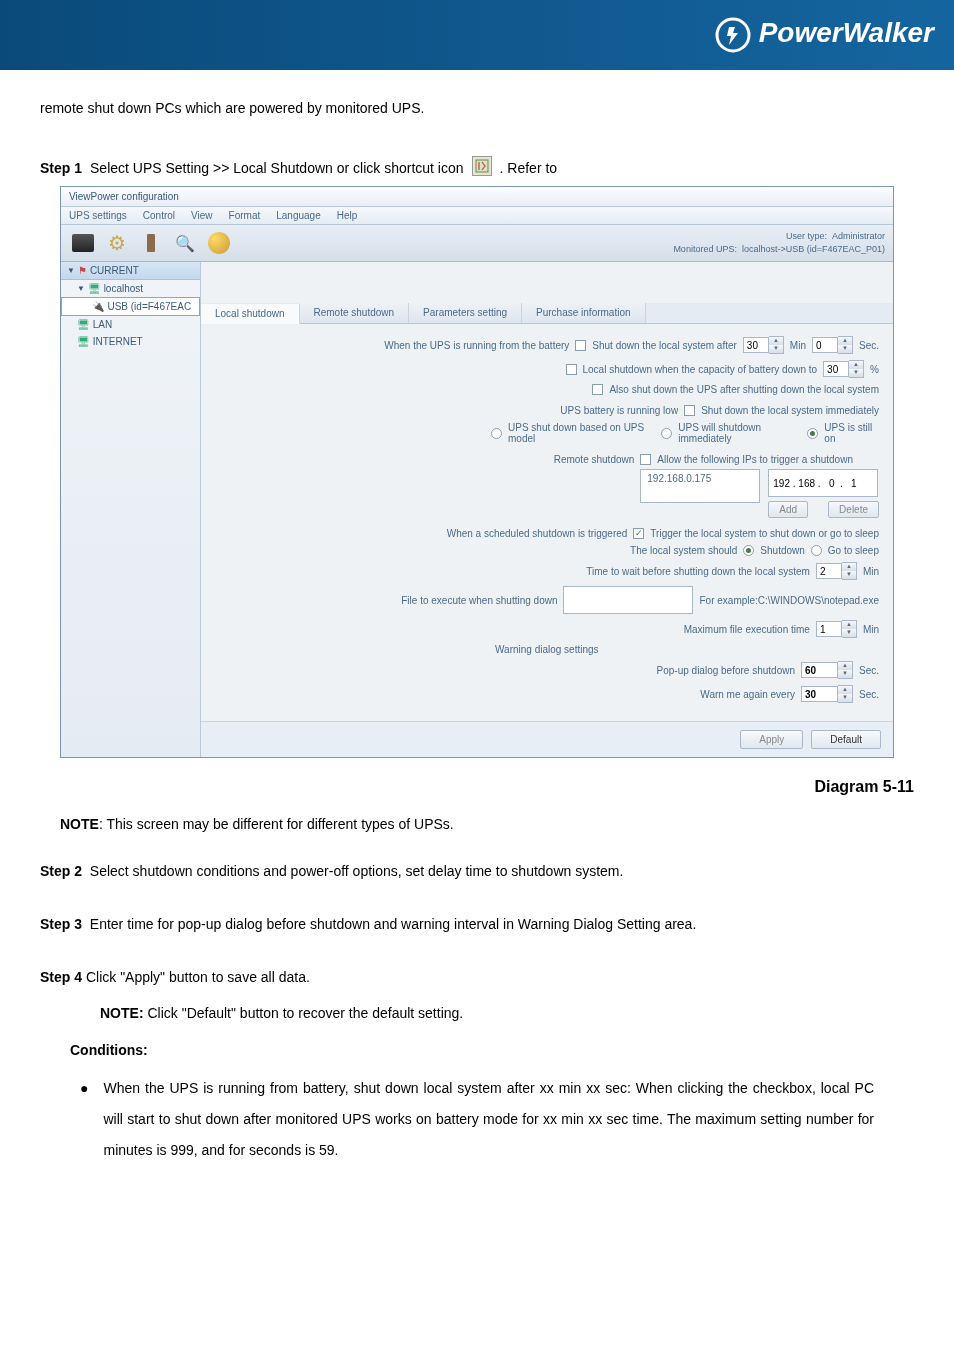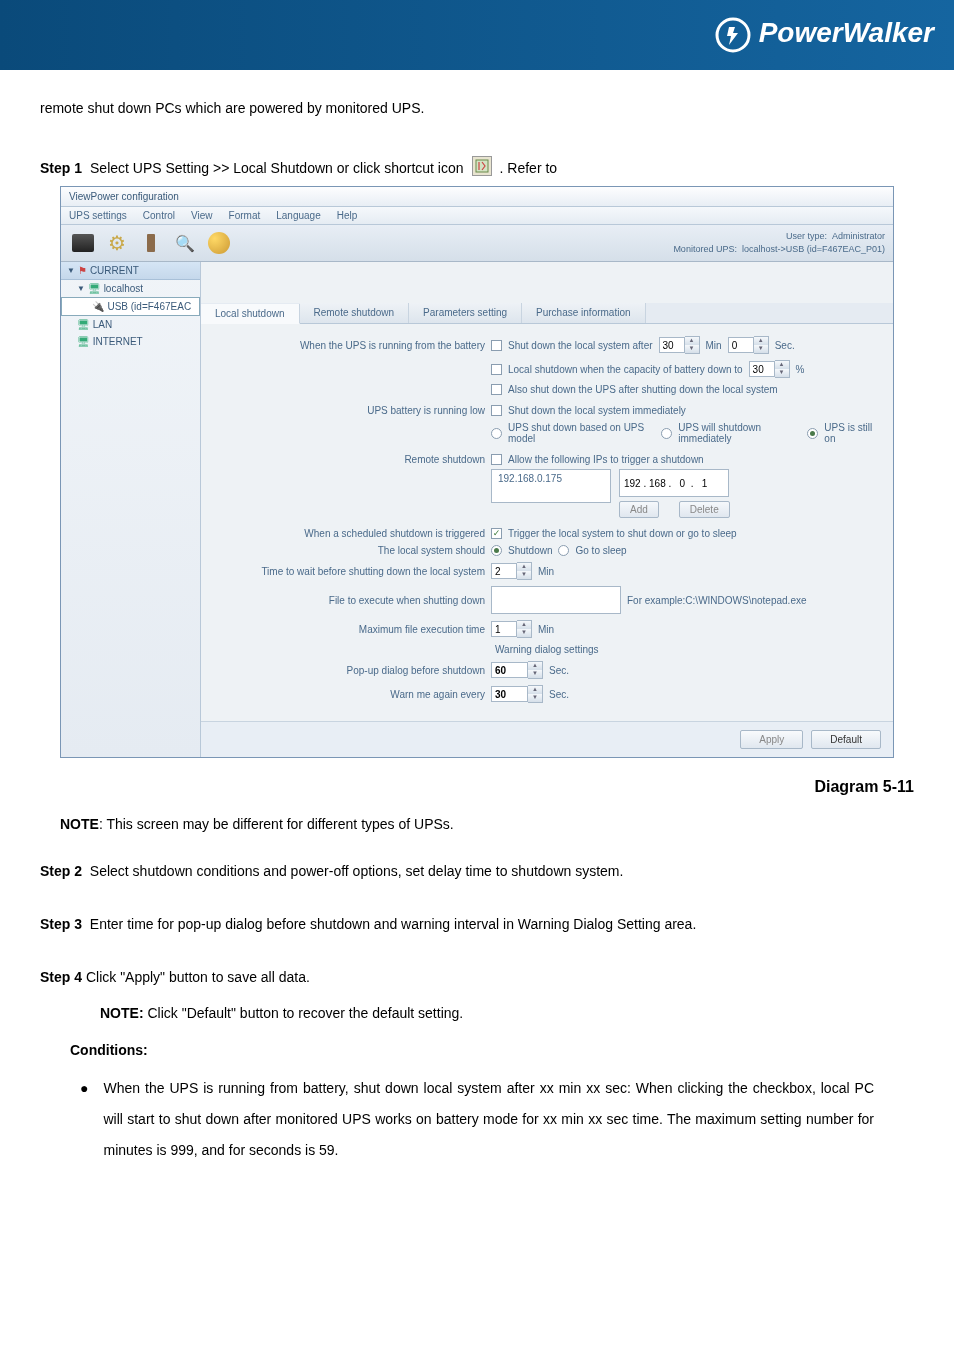--- a/index.html
+++ b/index.html
@@ -38,21 +38,21 @@
     .tree-item.root { background: linear-gradient(#d5e5f5, #c5d8eb); border-bottom: 1px solid #a8c0d8; }
     .tree-item.child { padding-left: 16px; }
     .tree-item.selected { background: #fff; border: 1px solid #8ab; }
     .tree-arrow { font-size: 8px; }
     
     .tabs-row { display: flex; background: #e5ebf2; border-bottom: 1px solid #b8c8d8; }
     .tab { padding: 4px 14px; font-size: 10px; color: #4a6a8a; border-right: 1px solid #c8d4e0; background: linear-gradient(#eef2f6,#dde5ed); cursor: default; }
     .tab.active { background: #f8fafc; border-bottom: 1px solid #f8fafc; position: relative; top: 1px; }
     
     .form-panel { flex: 1; background: #eef2f5; padding: 12px 14px; color: #4a6a8a; font-size: 10px; position: relative; }
-    .form-row { display: flex; align-items: center; margin-bottom: 6px; gap: 6px; }
+    .form-row { display: flex; align-items: center; margin-bottom: 6px; gap: 6px; justify-content: flex-end; }
     .form-row .label { text-align: right; min-width: 270px; }
     .chk { width: 11px; height: 11px; border: 1px solid #8a9db0; background: #fff; display: inline-block; flex-shrink:0; }
     .chk.checked::after { content:"✓"; font-size:9px; color:#3a7a3a; display:block; line-height:9px; text-align:center; }
     .radio { width: 11px; height: 11px; border: 1px solid #8a9db0; border-radius: 50%; background: #fff; display: inline-flex; align-items:center; justify-content:center; flex-shrink:0; }
     .radio.checked::after { content:""; width:5px; height:5px; background:#4a7a4a; border-radius:50%; }
     .spinner { display: inline-flex; align-items: center; }
     .spinner input { width: 26px; height: 16px; border: 1px solid #a8b8c8; font-size: 10px; padding: 1px 3px; background:#fff; }
     .spinner.wide input { width: 37px; font-weight: bold; }
     .spin-btns { display: flex; flex-direction: column; border: 1px solid #a8b8c8; border-left: none; }
     .spin-btn { width: 14px; height: 8px; background: linear-gradient(#f5f8fb,#d5dfe9); font-size: 6px; text-align: center; line-height: 7px; color:#667; }

